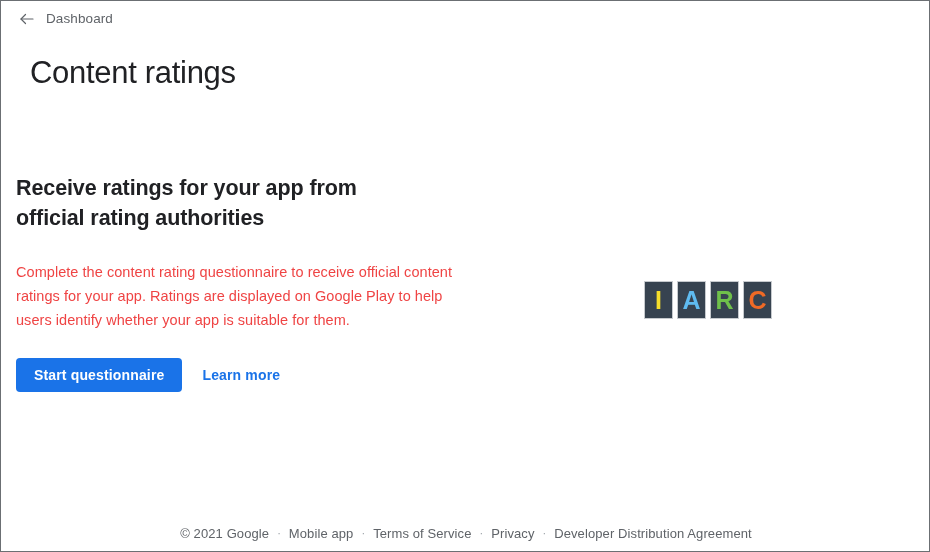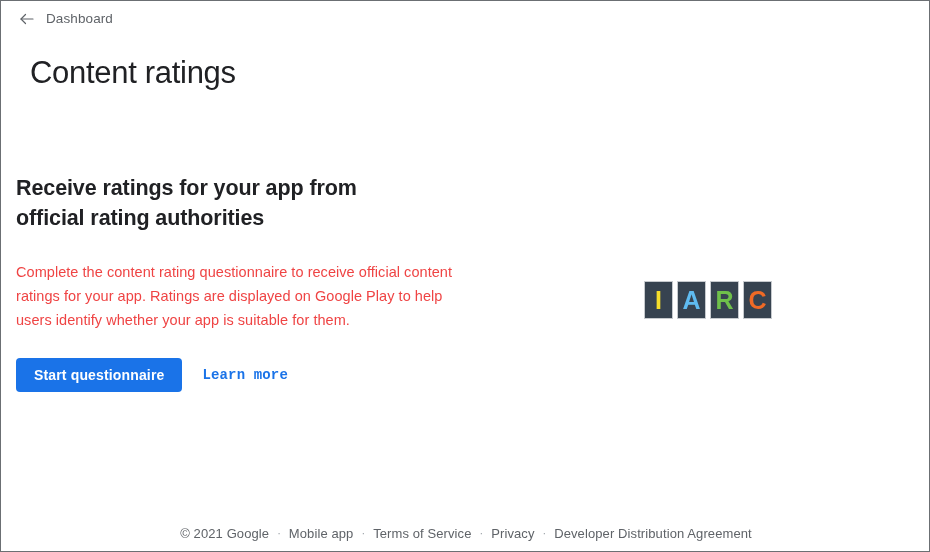--- a/index.html
+++ b/index.html
@@ -117,21 +117,21 @@
     height: 34px;
     padding: 0 4px;
     color: #1a73e8;
     font-size: 14px;
     font-weight: 600;
     letter-spacing: 0.15px;
     text-decoration: none;
     cursor: pointer;
     background: none;
     border: none;
-    font-family: Liberation Mono, monospace;
+    font-family: Liberation Sans, sans-serif;
   }
 
   
   .logo-col {
     position: absolute;
     left: 643px;
     top: 120px;
   }
   .iarc-logo {
     display: flex;

